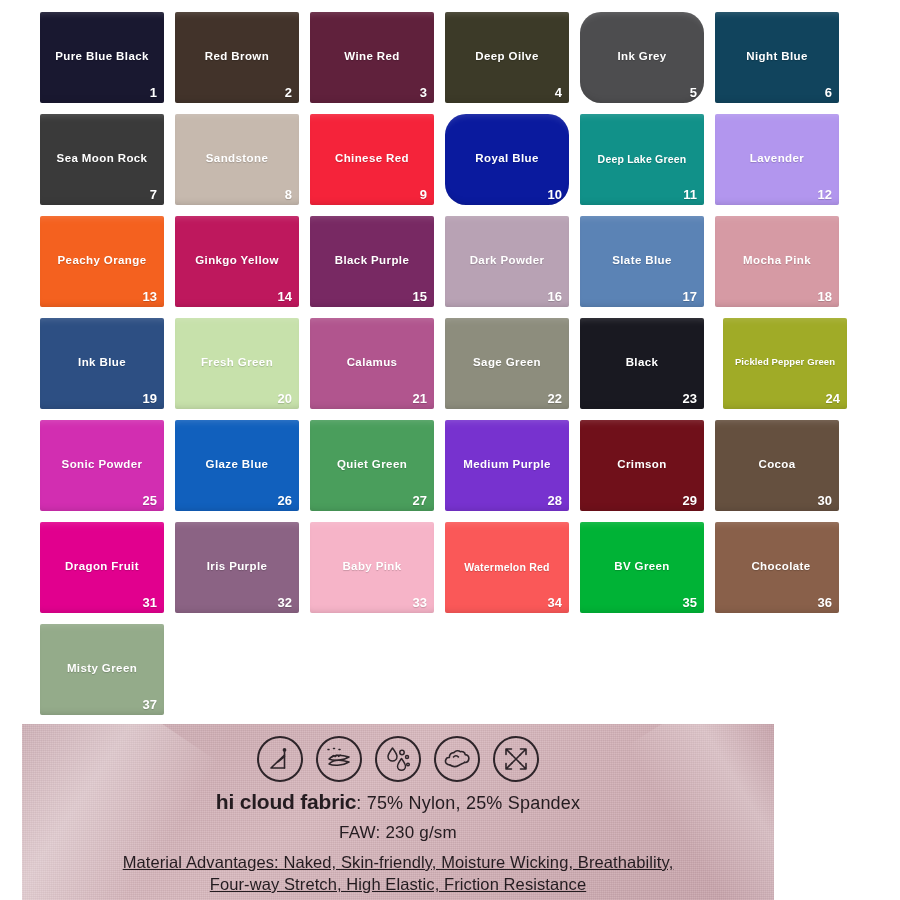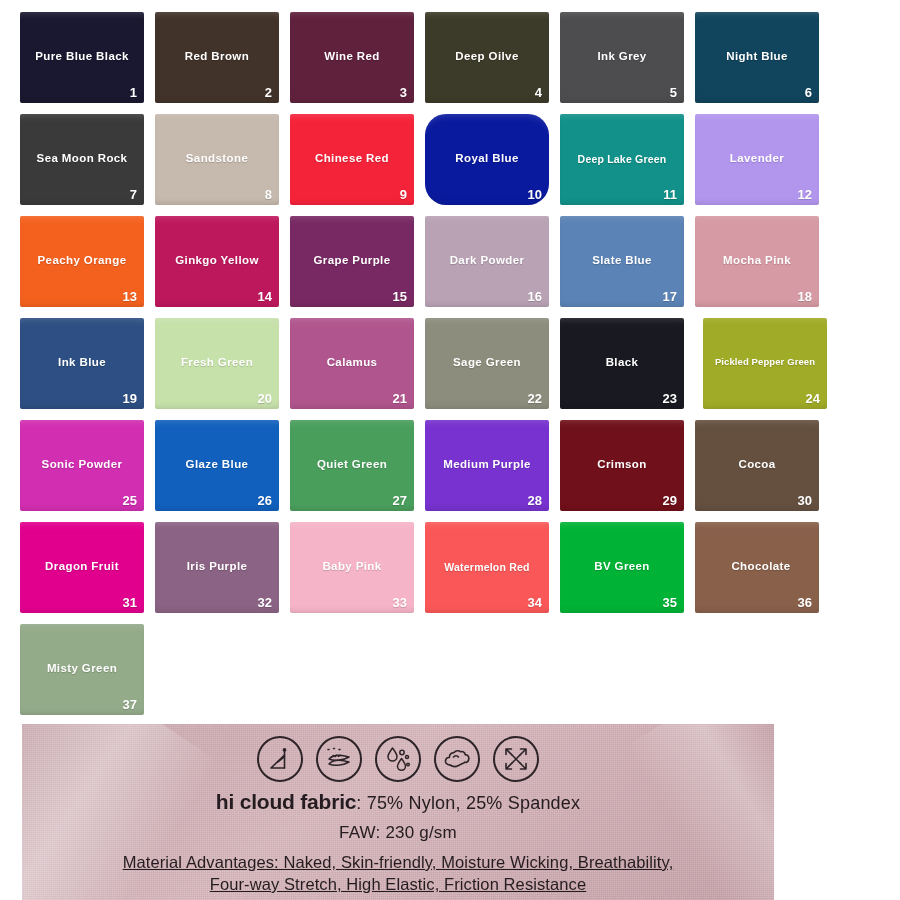--- a/index.html
+++ b/index.html
@@ -15,21 +15,21 @@
     position: relative;
   }
 
   
   #swatch-grid {
     position: absolute;
     left: 0;
     top: 0;
     width: 752px;
     box-sizing: border-box;
-    padding: 12px 44px 0 20px;
+    padding: 12px 44px 0 40px;
     display: grid;
     grid-template-columns: repeat(6, 124px);
     column-gap: 11px;
     row-gap: 11px;
     justify-content: start;
   }
 
   .swatch {
     position: relative;
     width: 124px;
@@ -189,21 +189,21 @@
       <div class="swatch-index" style="color: rgb(255, 255, 255);">2</div>
     </div>
     <div class="swatch" style="background-color: rgb(96, 33, 60);">
       <div class="swatch-name" style="color: rgb(255, 255, 255);">Wine Red</div>
       <div class="swatch-index" style="color: rgb(255, 255, 255);">3</div>
     </div>
     <div class="swatch" style="background-color: rgb(60, 58, 40);">
       <div class="swatch-name" style="color: rgb(255, 255, 255);">Deep Oilve</div>
       <div class="swatch-index" style="color: rgb(255, 255, 255);">4</div>
     </div>
-    <div class="swatch" style="background-color: rgb(77, 77, 79);">
+    <div class="swatch" style="background-color: rgb(77, 77, 79); border-radius: 21px;">
       <div class="swatch-name" style="color: rgb(255, 255, 255);">Ink Grey</div>
       <div class="swatch-index" style="color: rgb(255, 255, 255);">5</div>
     </div>
     <div class="swatch" style="background-color: rgb(17, 68, 93);">
       <div class="swatch-name" style="color: rgb(255, 255, 255);">Night Blue</div>
       <div class="swatch-index" style="color: rgb(255, 255, 255);">6</div>
     </div>
     <div class="swatch" style="background-color: rgb(58, 58, 58);">
       <div class="swatch-name" style="color: rgb(255, 255, 255);">Sea Moon Rock</div>
       <div class="swatch-index" style="color: rgb(255, 255, 255);">7</div>
@@ -230,21 +230,21 @@
     </div>
     <div class="swatch" style="background-color: rgb(244, 97, 31);">
       <div class="swatch-name" style="color: rgb(255, 255, 255);">Peachy Orange</div>
       <div class="swatch-index" style="color: rgb(255, 255, 255);">13</div>
     </div>
     <div class="swatch" style="background-color: #be185d;">
       <div class="swatch-name" style="color: rgb(255, 255, 255);">Ginkgo Yellow</div>
       <div class="swatch-index" style="color: rgb(255, 255, 255);">14</div>
     </div>
     <div class="swatch" style="background-color: rgb(120, 41, 99);">
-      <div class="swatch-name" style="color: rgb(255, 255, 255);">Grape Purple</div>
+      <div class="swatch-name" style="color: rgb(255, 255, 255);">Black Purple</div>
       <div class="swatch-index" style="color: rgb(255, 255, 255);">15</div>
     </div>
     <div class="swatch" style="background-color: rgb(184, 162, 180);">
       <div class="swatch-name" style="color: rgb(255, 255, 255);">Dark Powder</div>
       <div class="swatch-index" style="color: rgb(255, 255, 255);">16</div>
     </div>
     <div class="swatch" style="background-color: rgb(91, 131, 181);">
       <div class="swatch-name" style="color: rgb(255, 255, 255);">Slate Blue</div>
       <div class="swatch-index" style="color: rgb(255, 255, 255);">17</div>
     </div>

